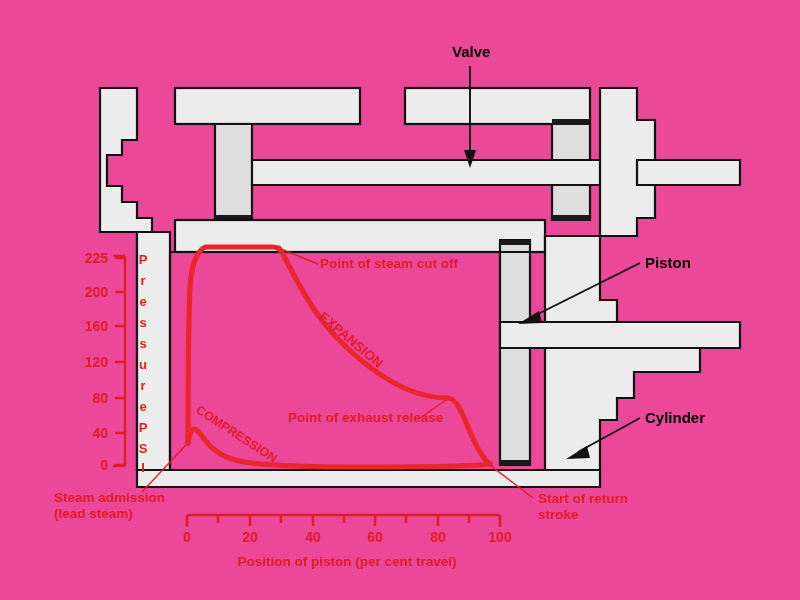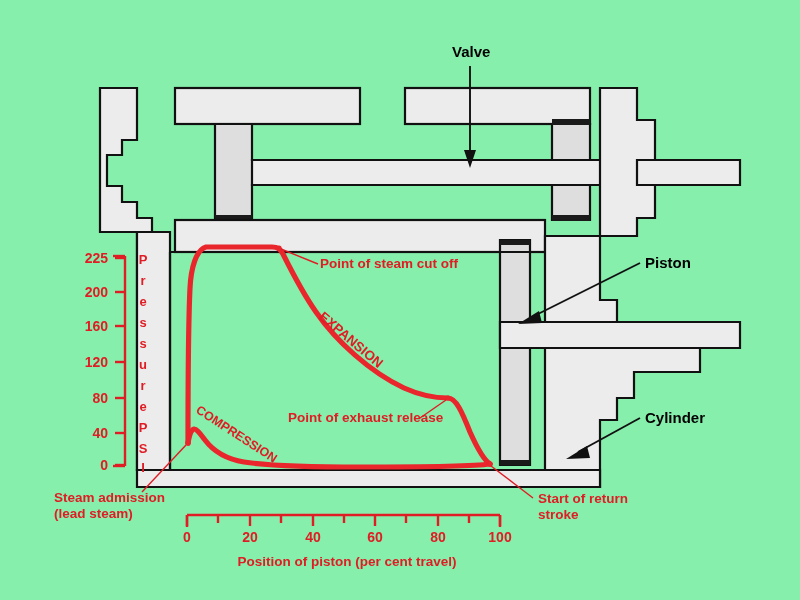--- a/index.html
+++ b/index.html
@@ -4,21 +4,21 @@
 <style>
   html, body {
     margin: 0;
     padding: 0;
     background: #ffffff;
   }
   #root {
     position: relative;
     width: 800px;
     height: 600px;
-    background: #86efac;
+    background: #ec4899;
     font-family: "Liberation Sans", sans-serif;
     overflow: hidden;
   }
   svg#scene {
     position: absolute;
     left: 0;
     top: 0;
     width: 800px;
     height: 600px;
     display: block;

